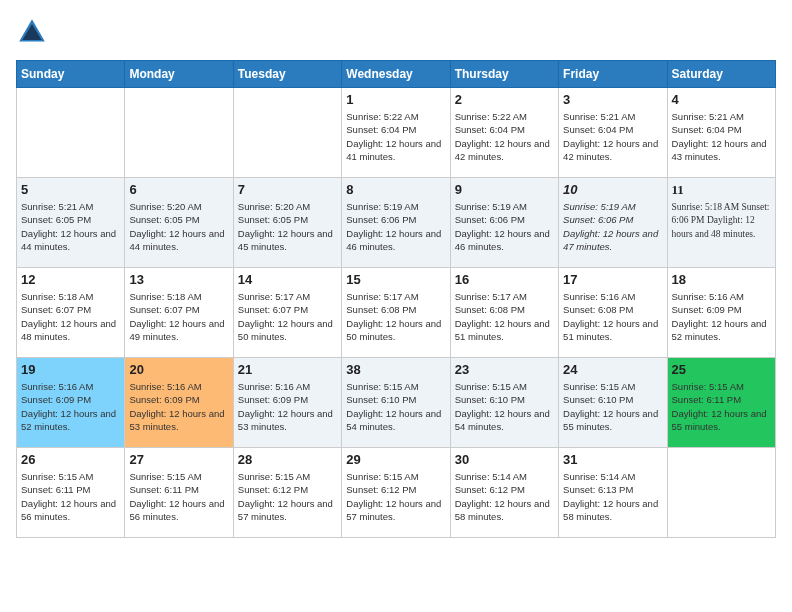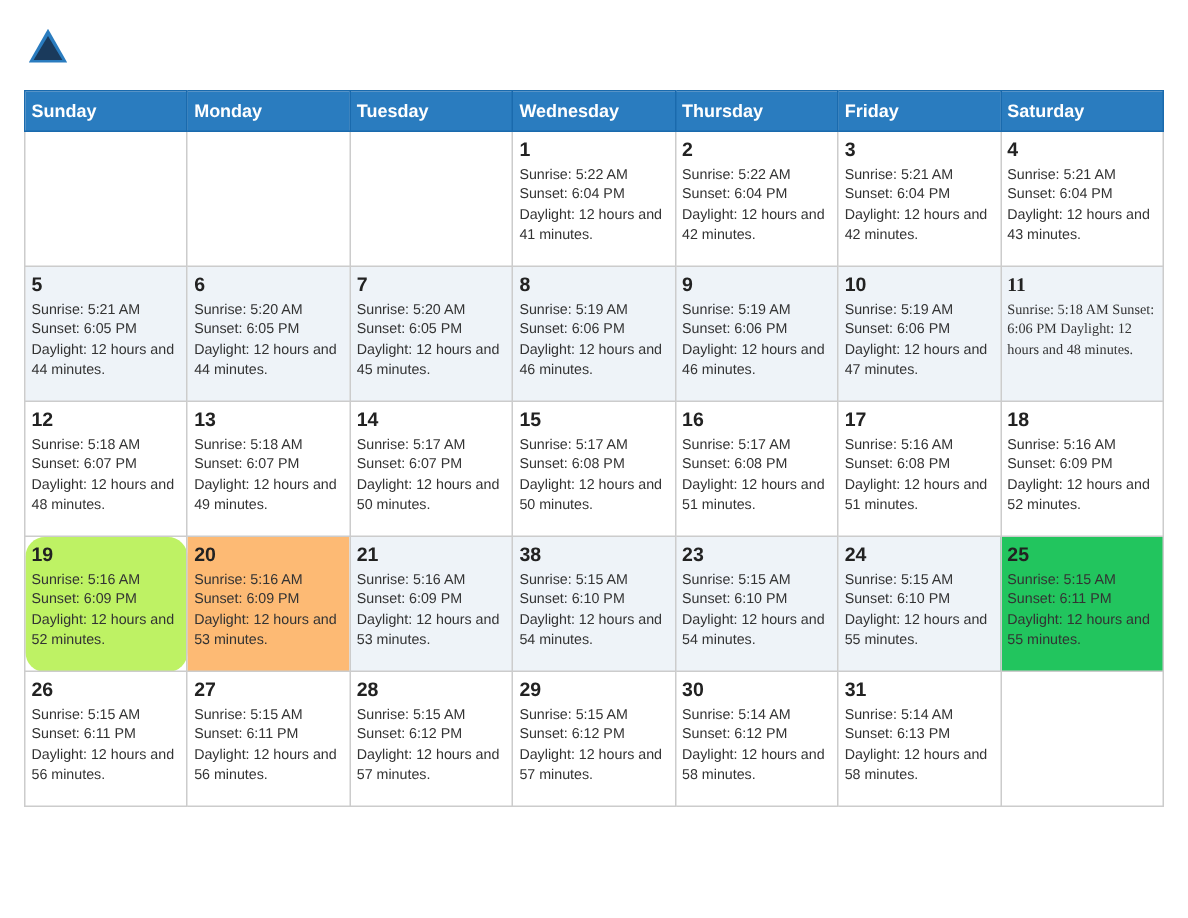--- a/index.html
+++ b/index.html
@@ -181,21 +181,21 @@
 Daylight: 12 hours
 and 46 minutes.</div>
         </td>
         <td style="background: rgb(238, 243, 248);">
           <span class="day-number">9</span>
           <div class="day-info">Sunrise: 5:19 AM
 Sunset: 6:06 PM
 Daylight: 12 hours
 and 46 minutes.</div>
         </td>
-        <td style="background: rgb(238, 243, 248);">
+        <td style="background: rgb(238, 243, 248); font-style: italic;">
           <span class="day-number">10</span>
           <div class="day-info">Sunrise: 5:19 AM
 Sunset: 6:06 PM
 Daylight: 12 hours
 and 47 minutes.</div>
         </td>
         <td style="background: rgb(238, 243, 248); font-family: Liberation Serif, serif;">
           <span class="day-number">11</span>
           <div class="day-info">Sunrise: 5:18 AM
 Sunset: 6:06 PM
@@ -248,21 +248,21 @@
         </td>
         <td>
           <span class="day-number">18</span>
           <div class="day-info">Sunrise: 5:16 AM
 Sunset: 6:09 PM
 Daylight: 12 hours
 and 52 minutes.</div>
         </td>
       </tr>
       <tr>
-        <td style="background: #bef264; border-radius: 13px;">
+        <td style="background: #7dd3fc;">
           <span class="day-number">19</span>
           <div class="day-info">Sunrise: 5:16 AM
 Sunset: 6:09 PM
 Daylight: 12 hours
 and 52 minutes.</div>
         </td>
         <td style="background: #fdba74;">
           <span class="day-number">20</span>
           <div class="day-info">Sunrise: 5:16 AM
 Sunset: 6:09 PM

